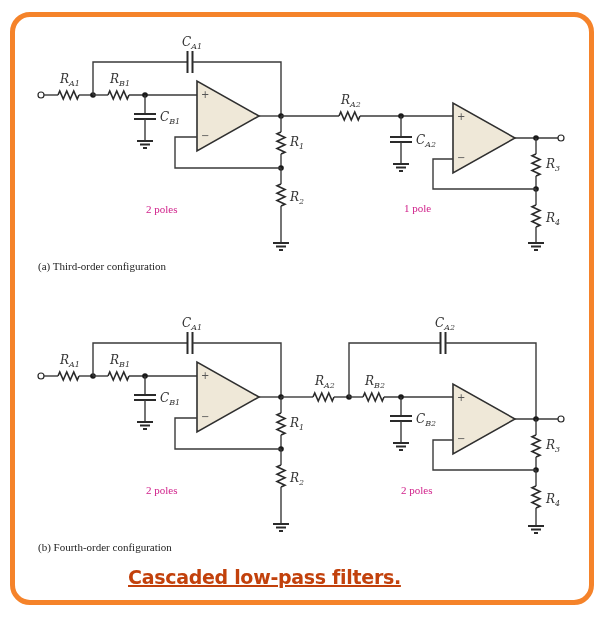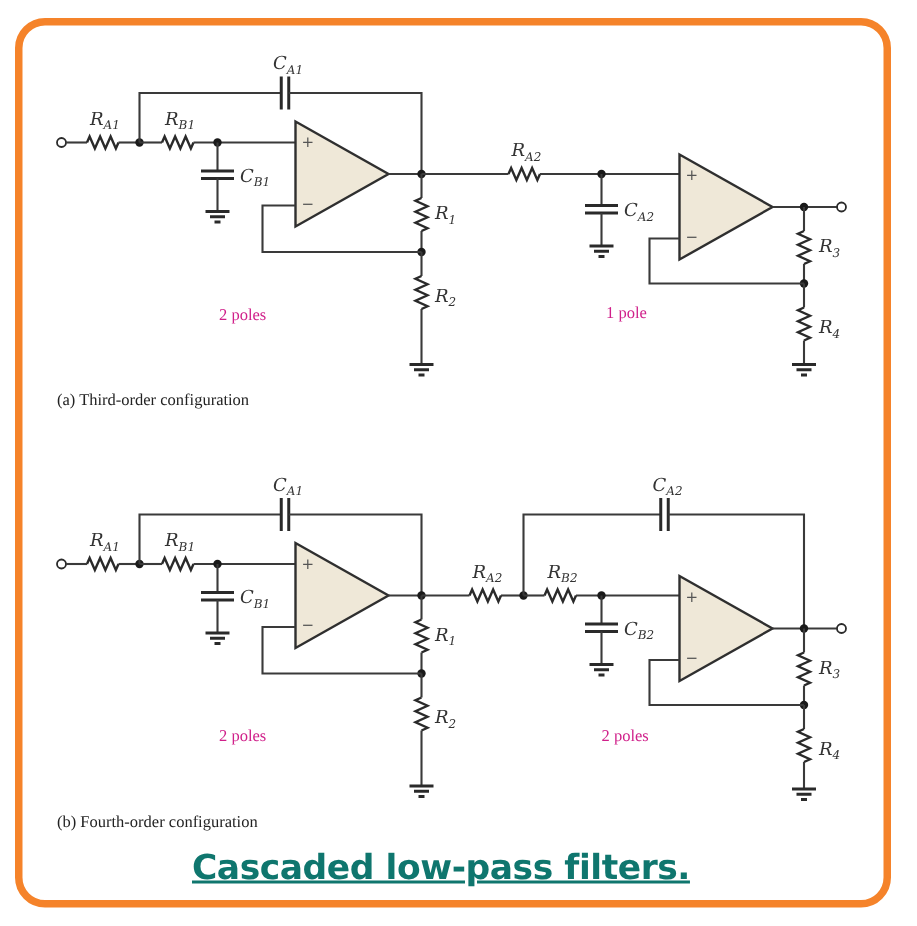--- a/index.html
+++ b/index.html
@@ -17,21 +17,21 @@
     .dot { fill: #1a1a1a; }
     .term { fill: #ffffff; stroke: #2a2a2a; stroke-width: 1.2; }
     .lbl { font-family: "DejaVu Serif", "Liberation Serif", serif; font-style: italic; font-size: 12px; fill: #333; }
     .sub { font-family: "DejaVu Serif", "Liberation Serif", serif; font-style: italic; font-size: 8px; fill: #333; }
     .sign { font-family: "DejaVu Sans", sans-serif; font-size: 10px; fill: #555; }
     .poles { font-family: "Liberation Serif", "DejaVu Serif", serif; font-size: 11px; fill: #d0208a; }
     .caption { font-family: "Liberation Serif", "DejaVu Serif", serif; font-size: 11px; fill: #222; }
     .title {
       position: absolute; left: 128px; top: 566px;
       font-family: "DejaVu Sans", "Liberation Sans", sans-serif; font-weight: bold;
-      font-size: 23px; color: #0f766e; text-decoration: underline; text-decoration-thickness: 2px;
+      font-size: 19px; color: #c2410c; text-decoration: underline; text-decoration-thickness: 2px;
       letter-spacing: -0.3px; white-space: nowrap;
     }
   </style>
 </head>
 <body>
 
 <div class="frame"></div>
 
 <svg id="circuit" width="611" height="617" viewBox="0 0 611 617" xmlns="http://www.w3.org/2000/svg">
     <g>

